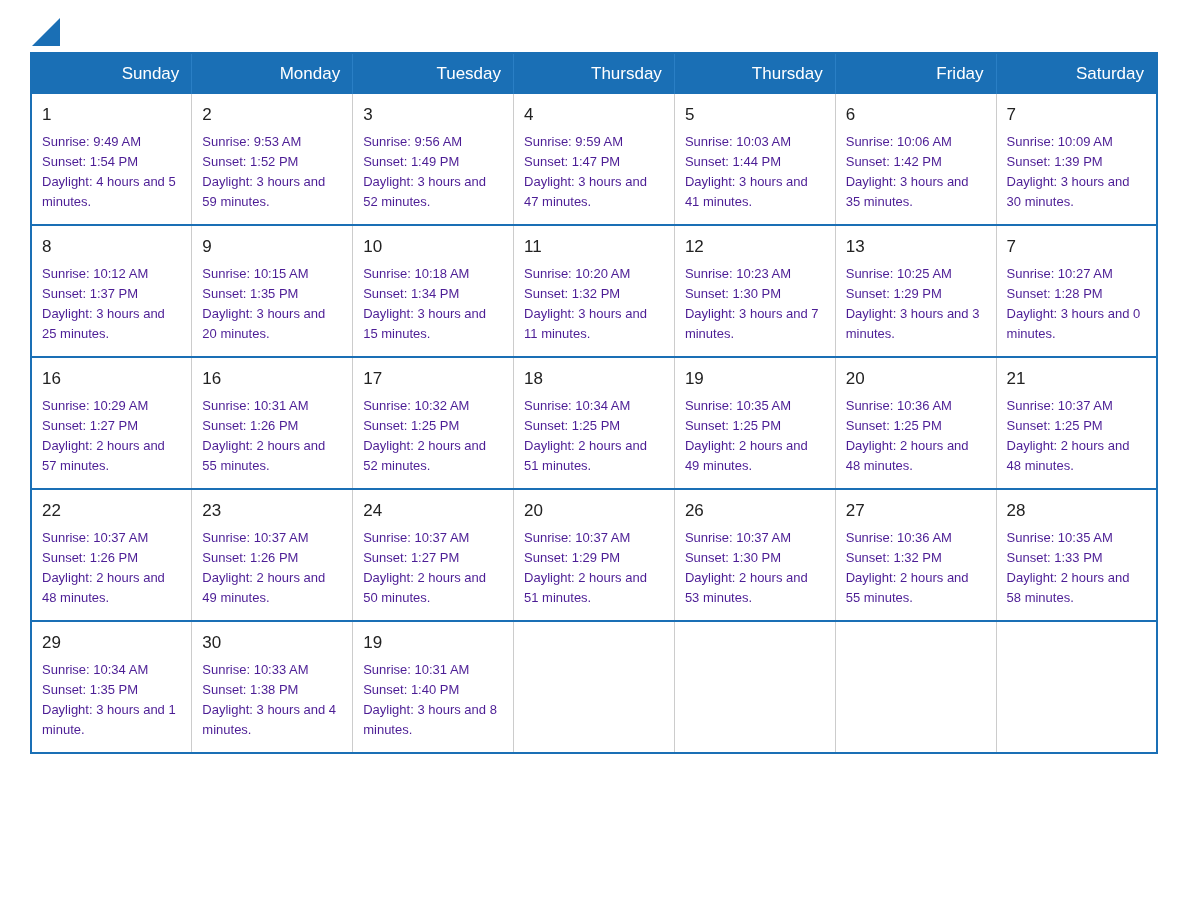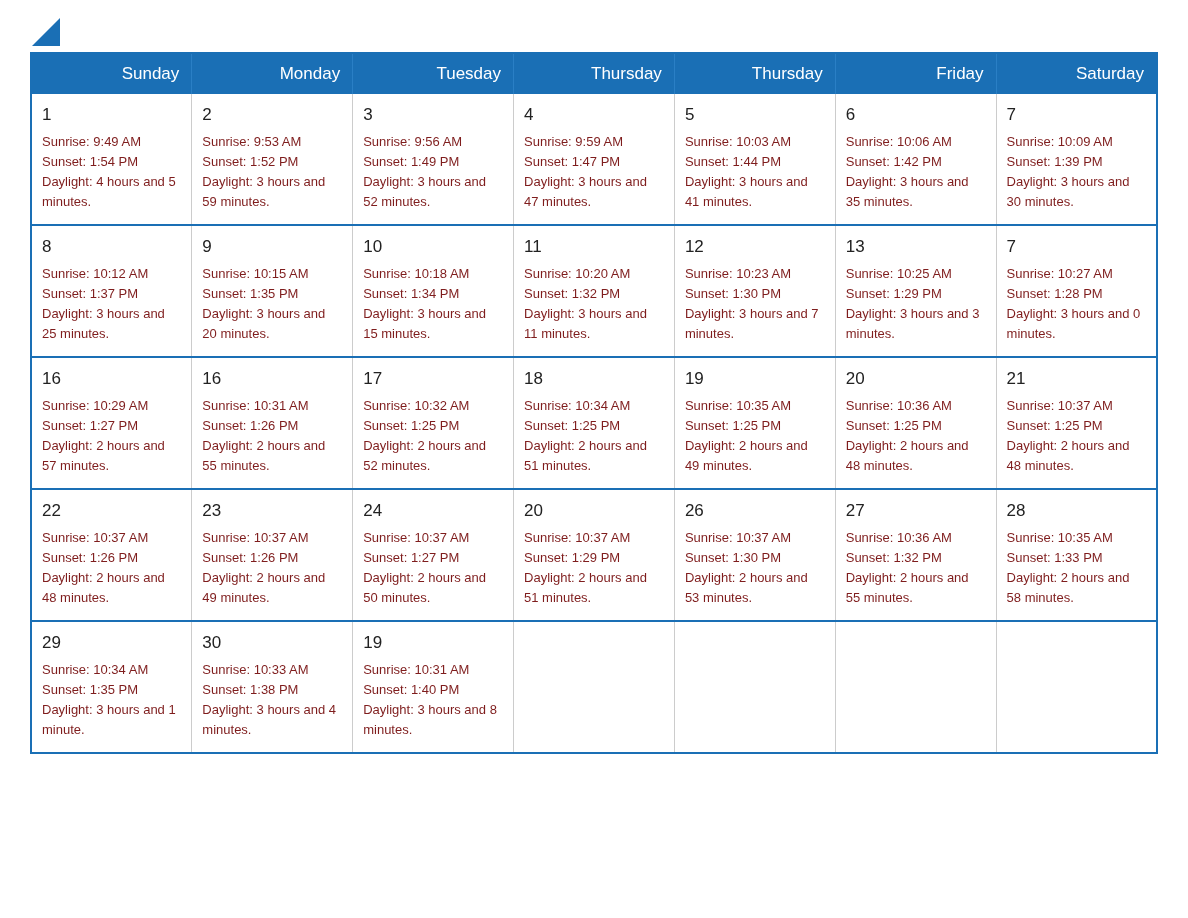--- a/index.html
+++ b/index.html
@@ -93,21 +93,21 @@
     }
     .day-number {
       font-size: 17px;
       font-weight: normal;
       display: block;
       margin-bottom: 4px;
       color: #222;
     }
     .day-info {
       font-size: 13px;
-      color: #7f1d1d;
+      color: #4c1d95;
       line-height: 1.55;
     }
     .empty-cell {
       background: #fff;
     }
   </style>
 </head>
 <body>
 
 <div class="page">

